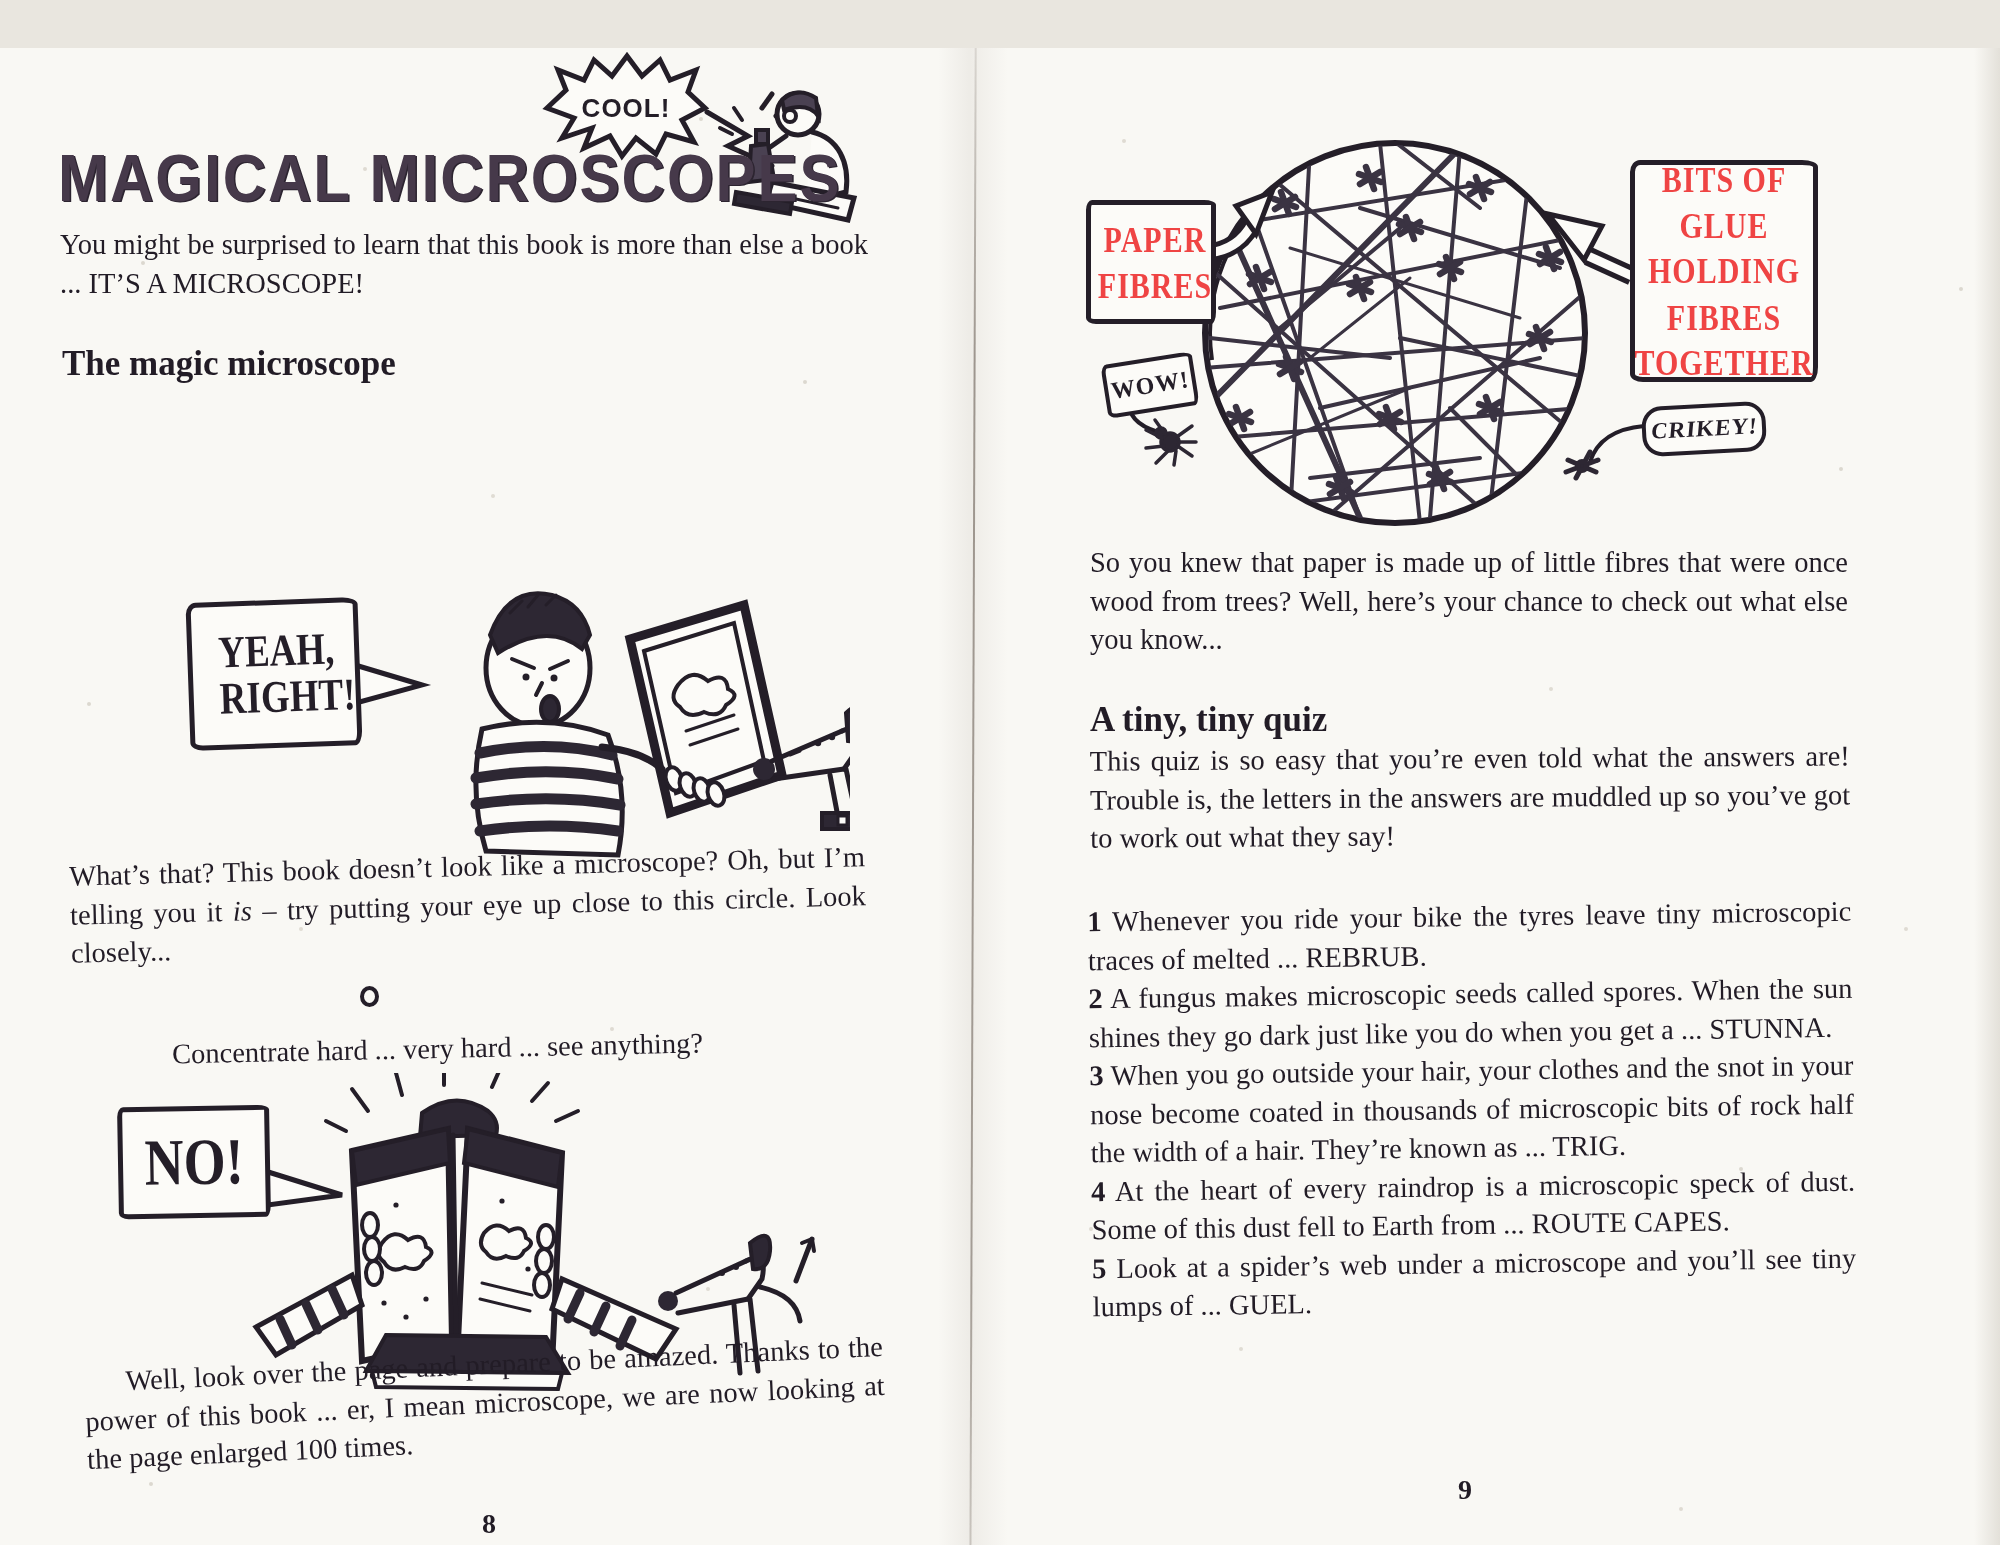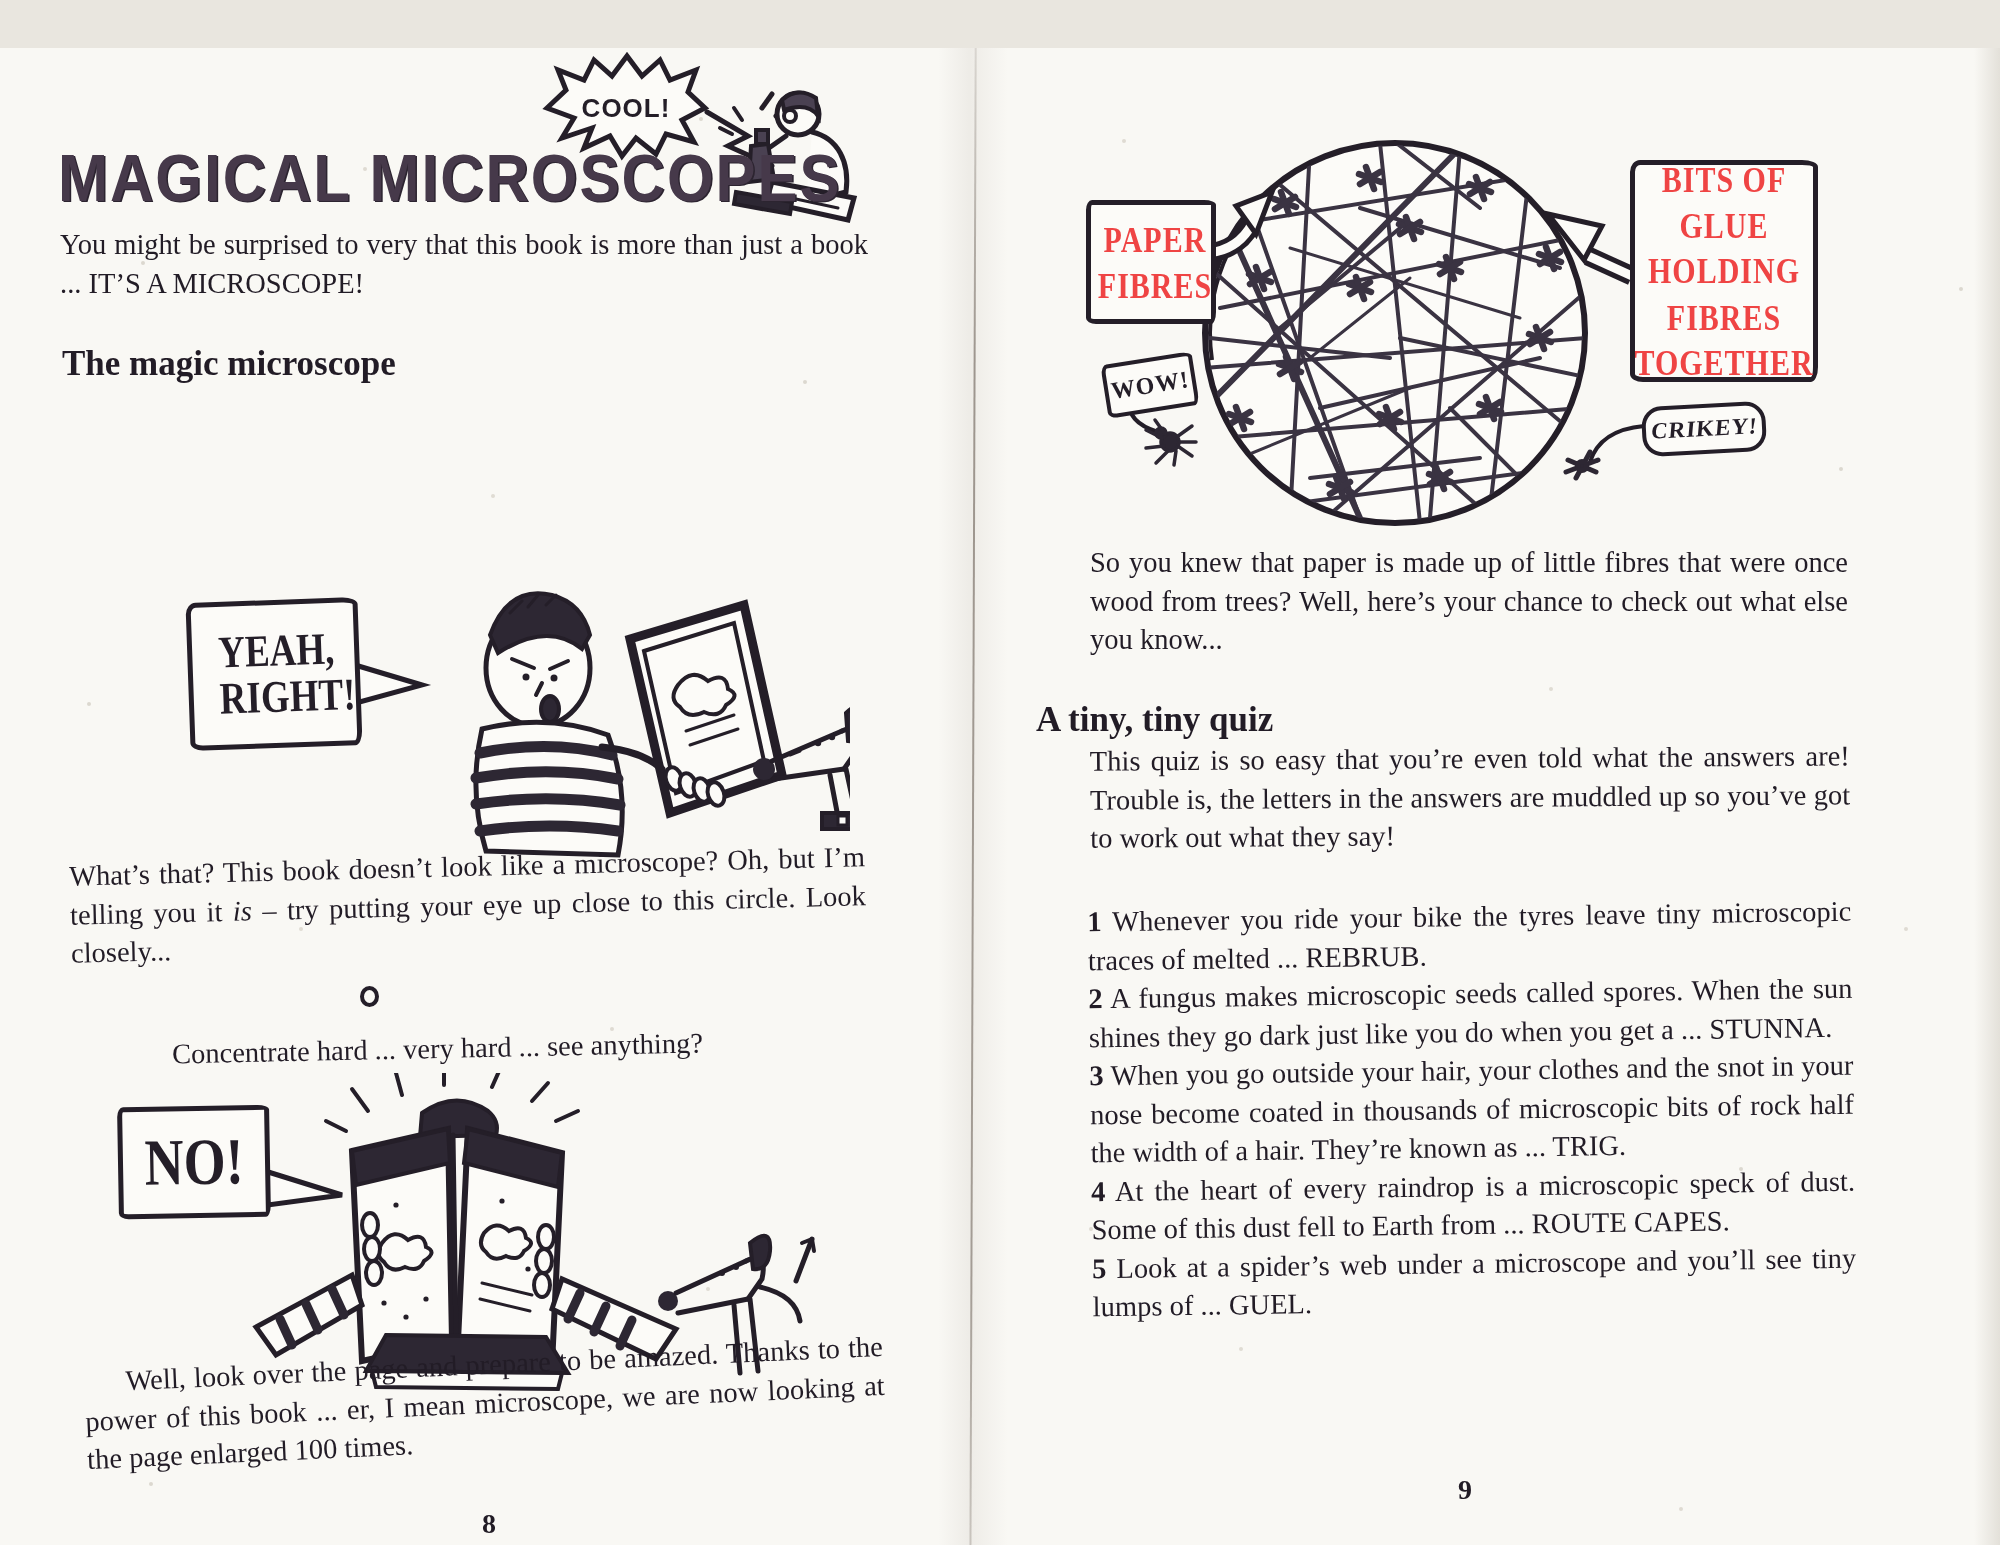--- a/index.html
+++ b/index.html
@@ -73,21 +73,21 @@
       <path d="M216,142 L272,152 L270,164 L214,154 Z" fill="#2d2733" stroke-width="4"></path>
       <line x1="222" y1="70" x2="214" y2="58" stroke-width="4"></line>
       <line x1="212" y1="84" x2="200" y2="78" stroke-width="4"></line>
     </g>
     <text x="106" y="67" font-family="Liberation Sans, sans-serif" font-weight="bold" font-size="26" fill="#241e28" text-anchor="middle" letter-spacing="1">COOL!</text>
   </svg>
 
   <div class="abs page-title" style="left:58px;top:92px;">MAGICAL MICROSCOPES</div>
 
   <div class="abs body-text" style="left:60px;top:178px;width:808px;">
-    <span>You might be surprised to very that this book is more than just a book ... IT’S A MICROSCOPE!</span>
+    <span>You might be surprised to learn that this book is more than else a book ... IT’S A MICROSCOPE!</span>
   </div>
 
   <div class="abs head" style="left:62px;top:296px;">The magic microscope</div>
 
 
   <svg class="abs" style="left:150px;top:515px;" width="700" height="300" viewBox="0 0 700 300">
     <g stroke="#241e28" fill="none" stroke-width="5" stroke-linecap="round">
       <polygon points="205,102 272,122 206,140" fill="#fcfbf8" stroke-width="5"></polygon>
       <ellipse cx="388" cy="105" rx="52" ry="58" fill="#fcfbf8"></ellipse>
       <path d="M340,72 Q358,22 402,32 Q432,40 440,72 L432,86 Q398,58 348,90 Z" fill="#2d2733" stroke-width="4"></path>
@@ -366,21 +366,21 @@
   <div class="abs bubble rough2" style="left:1104px;top:310px;width:84px;height:46px;font-size:24px;letter-spacing:1px;transform:rotate(-9deg);border-width:4px;">
     <span>WOW!</span>
   </div>
 
   <div class="abs bubble" style="left:1642px;top:356px;width:116px;height:42px;font-size:23px;letter-spacing:1px;border-radius:20px;border-width:4px;transform:rotate(-3deg);">
     <span style="transform:skewX(-8deg);">CRIKEY!</span>
   </div>
 
   <p class="abs body-text" style="left:1090px;top:496px;width:758px;margin:0;font-family:Liberation Serif, serif;">So you knew that paper is made up of little fibres that were once wood from trees? Well, here’s your chance to check out what else you know...</p>
 
-  <div class="abs head" style="left:1036px;top:652px;">A tiny, tiny quiz</div>
+  <div class="abs head" style="left:1090px;top:652px;">A tiny, tiny quiz</div>
 
   <p class="abs body-text" style="left:1090px;top:692px;width:760px;margin:0;transform:rotate(-.4deg);">This quiz is so easy that you’re even told what the answers are! Trouble is, the letters in the answers are muddled up so you’ve got to work out what they say!</p>
 
   <div class="abs" style="left:1090px;top:850px;width:764px;transform:rotate(-.8deg);">
     <p class="body-text" style="margin:0;"><b>1</b> <span>Whenever you ride your bike the tyres leave tiny microscopic traces of melted ... REBRUB.</span></p>
     <p class="body-text" style="margin:0;"><b>2</b> <span>A fungus makes microscopic seeds called spores. When the sun shines they go dark just like you do when you get a ... STUNNA.</span></p>
     <p class="body-text" style="margin:0;"><b>3</b> <span>When you go outside your hair, your clothes and the snot in your nose become coated in thousands of microscopic bits of rock half the width of a hair. They’re known as ... TRIG.</span></p>
     <p class="body-text" style="margin:0;"><b>4</b> <span>At the heart of every raindrop is a microscopic speck of dust. Some of this dust fell to Earth from ... ROUTE CAPES.</span></p>
     <p class="body-text" style="margin:0;"><b>5</b> <span>Look at a spider’s web under a microscope and you’ll see tiny lumps of ... GUEL.</span></p>
   </div>

